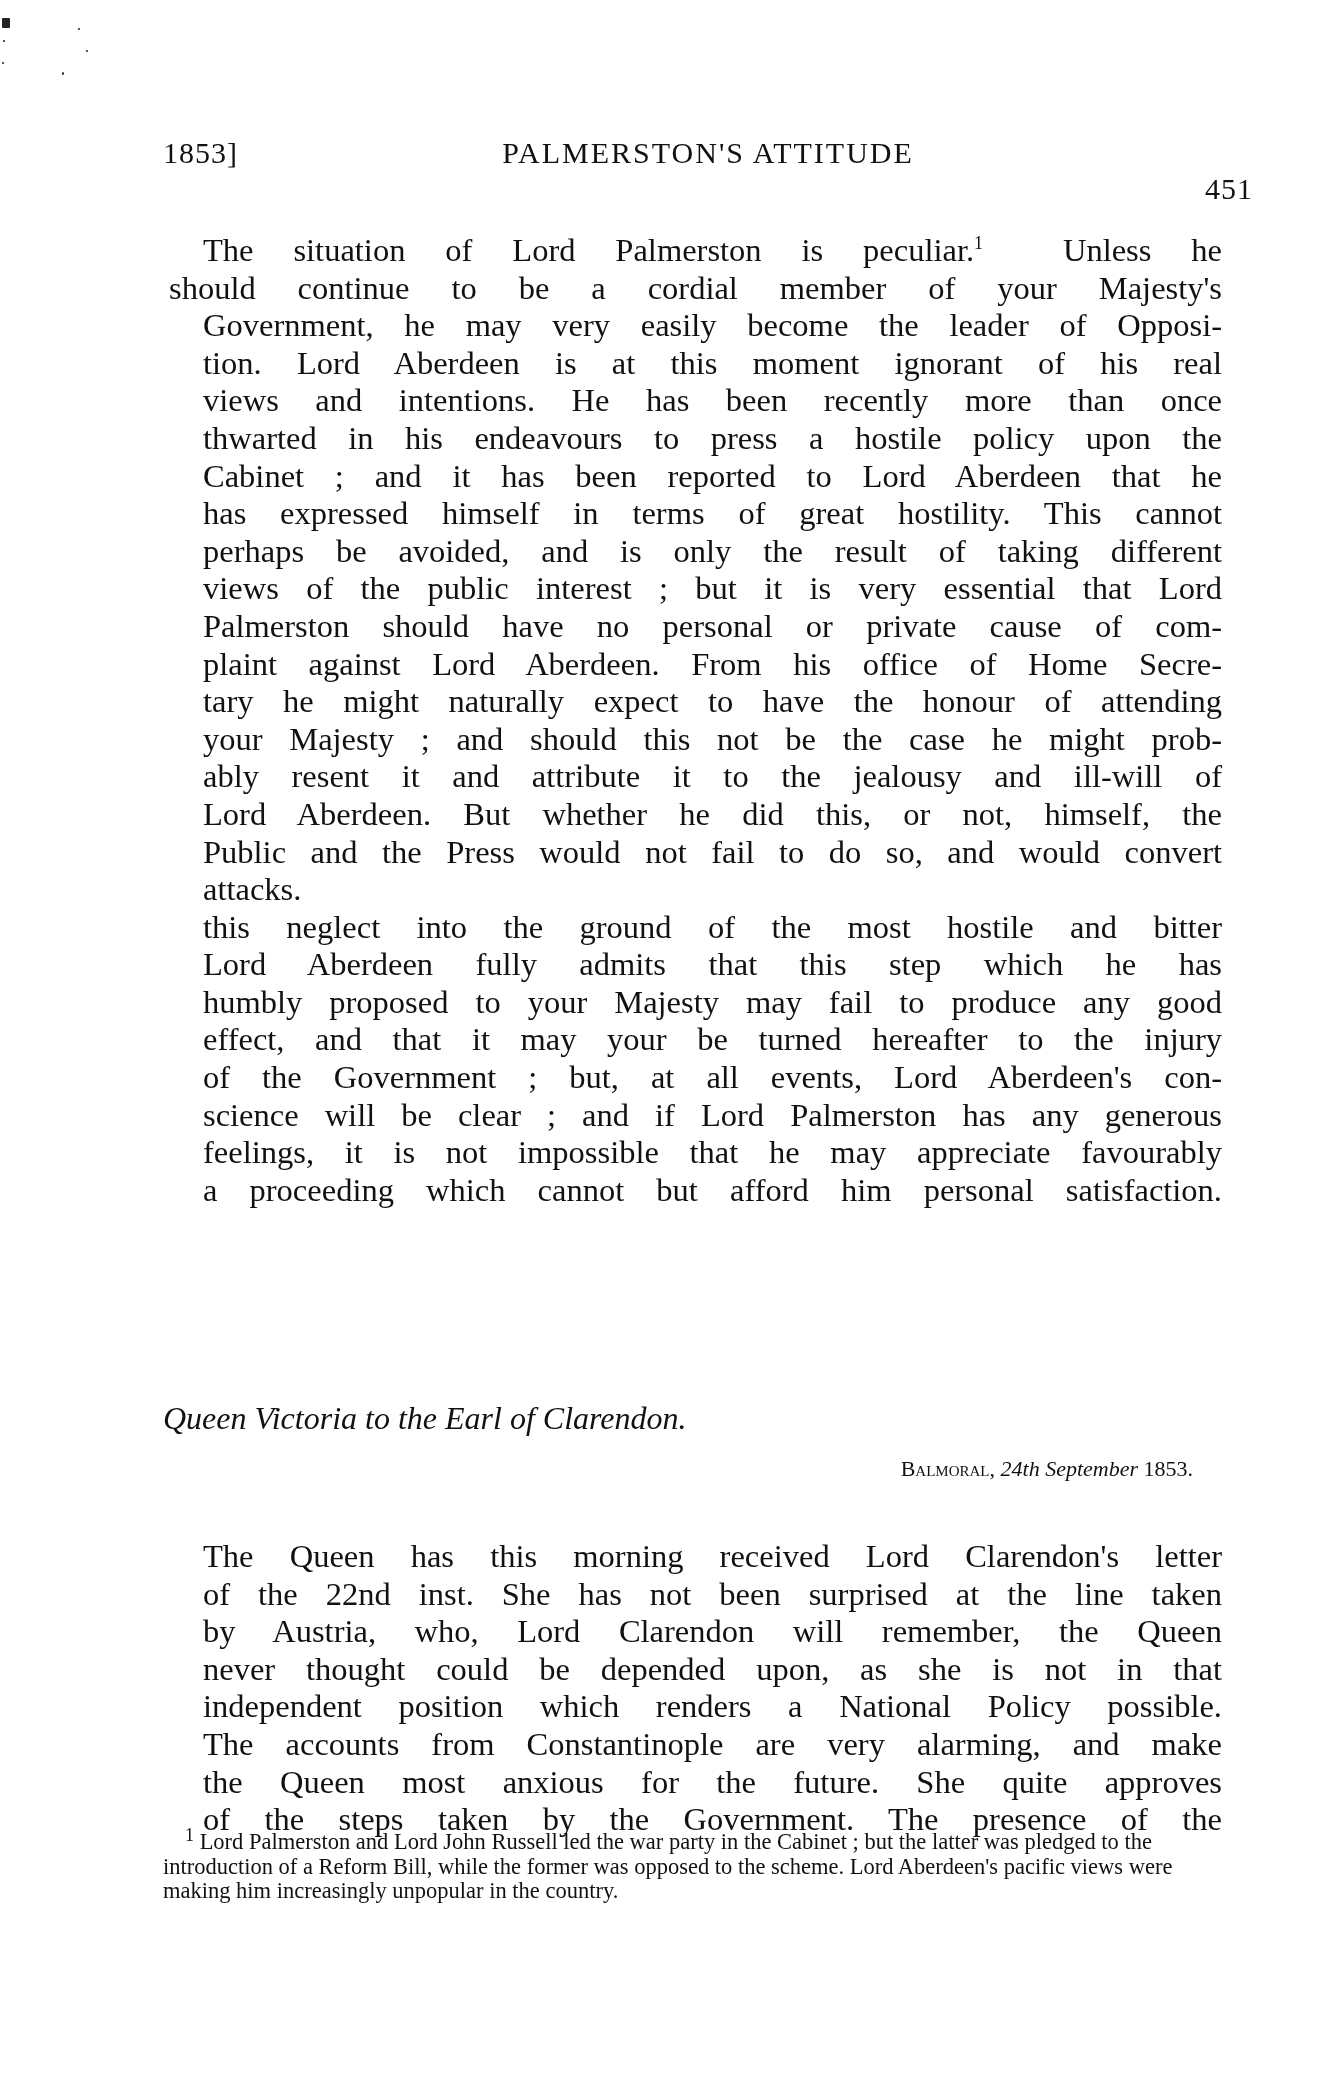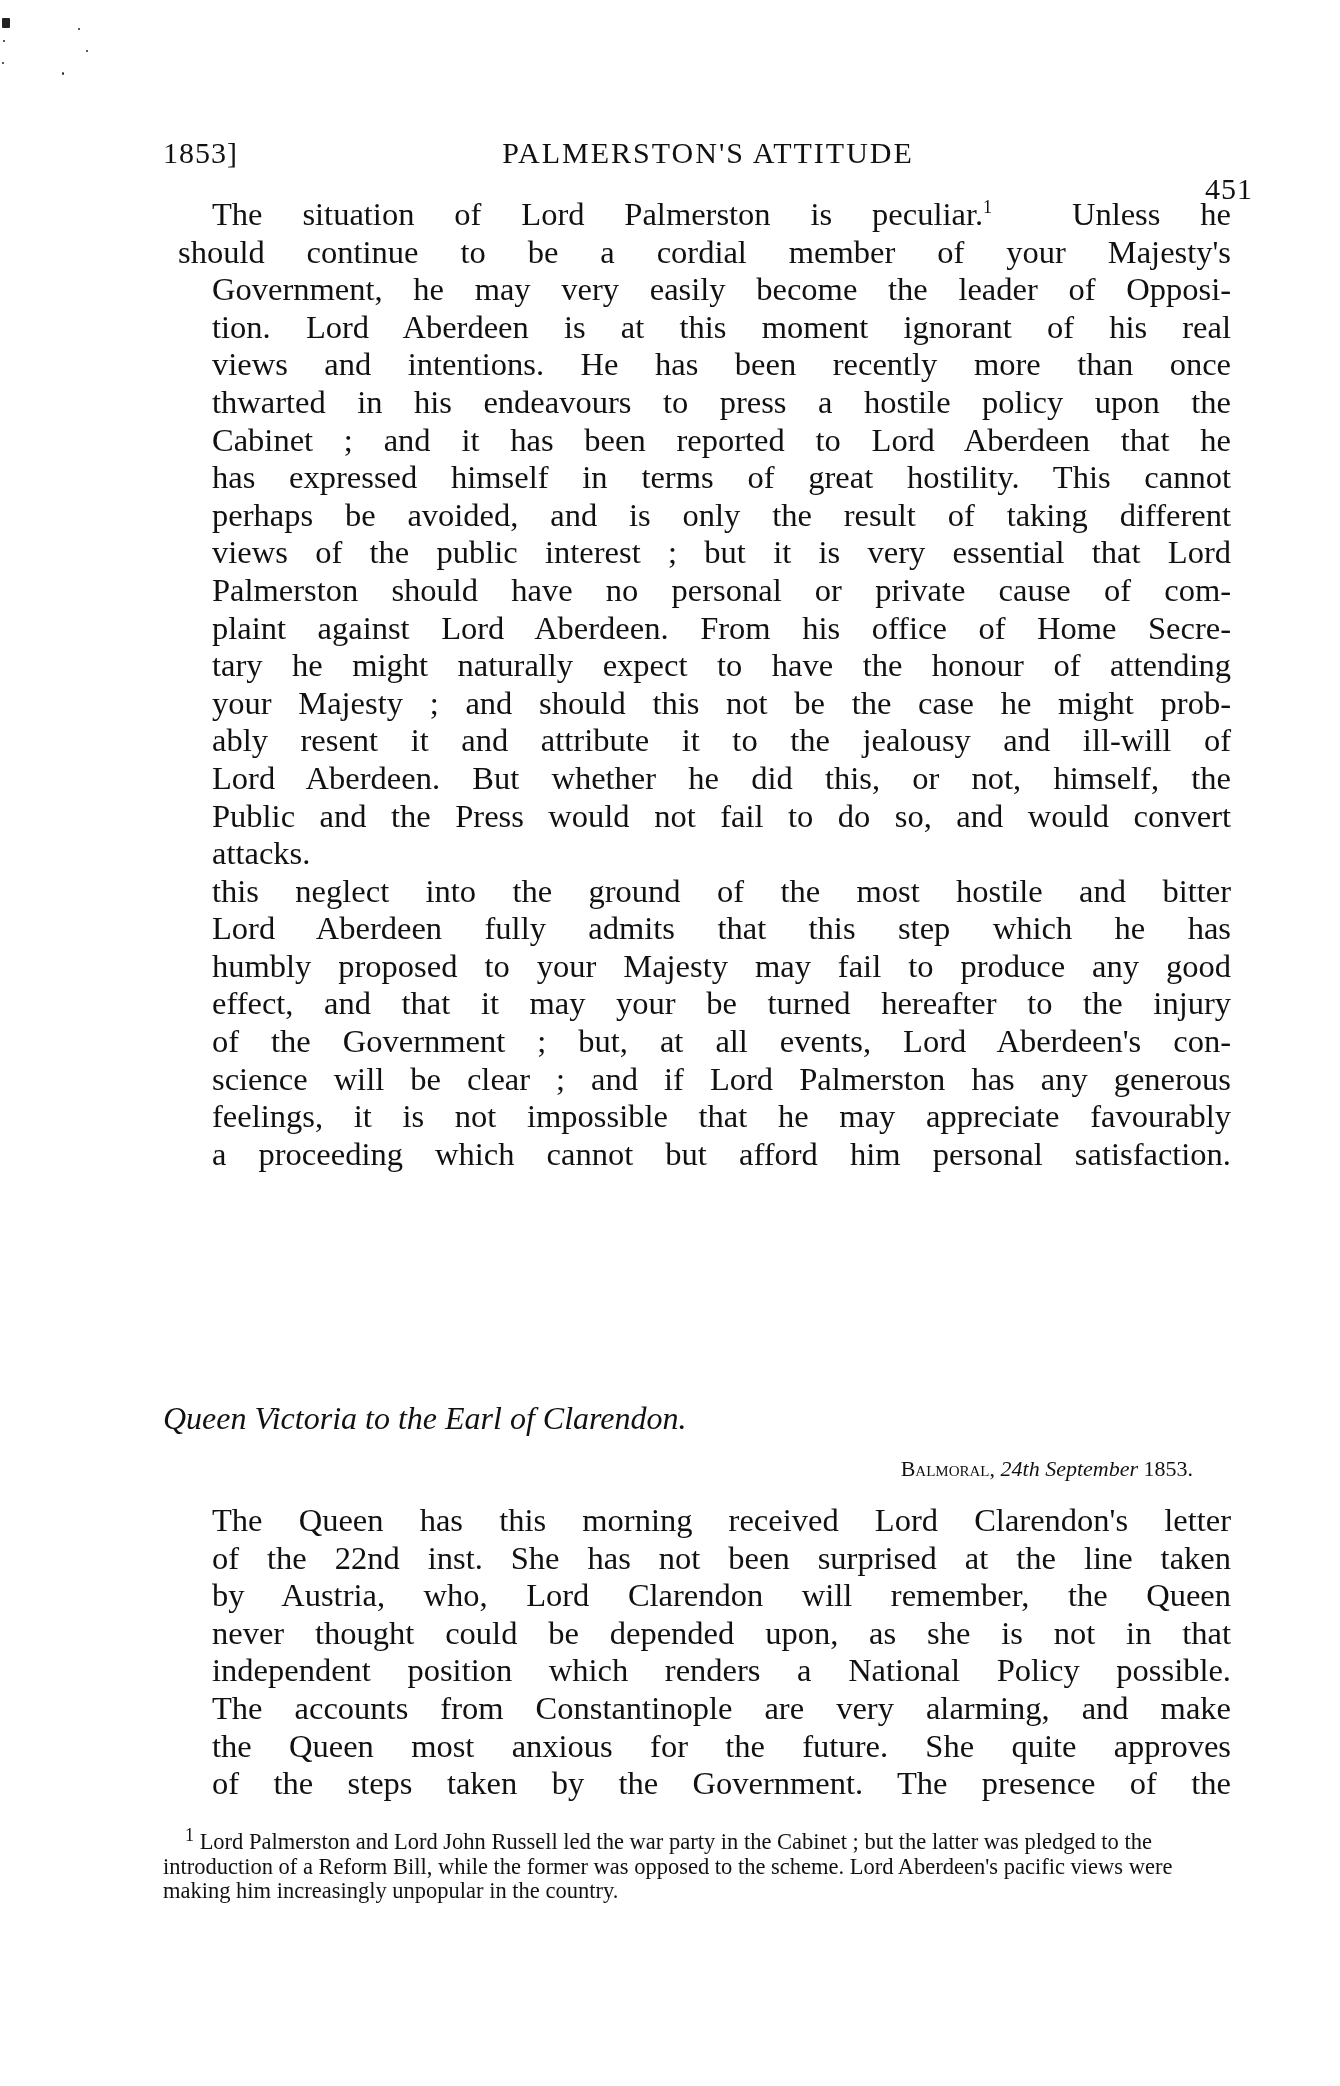--- a/index.html
+++ b/index.html
@@ -5,22 +5,22 @@
   html, body { margin: 0; padding: 0; background: #ffffff; }
   body { width: 1340px; height: 2086px; position: relative; overflow: hidden;
          font-family: "Liberation Serif", "DejaVu Serif", serif; color: #111; }
   .page { position: absolute; left: 0; top: 0; width: 1312px; height: 2086px; }
   .speck { position: absolute; background: #222; border-radius: 50%; }
   .header { position: absolute; top: 136px; left: 163px; width: 1090px; height: 40px;
             font-size: 30px; letter-spacing: 1px; }
   .header .year { position: absolute; left: 0; top: 0; }
   .header .title { position: absolute; left: 0; right: 0; top: 0; text-align: center; letter-spacing: 2px; }
   .header .pnum { position: absolute; right: 0; top: 0; margin-top: 36px; }
-  .body-text { position: absolute; left: 178px; width: 1053px; font-size: 32.5px;
-               line-height: 37.6px; text-align: justify; }
+  .body-text { position: absolute; left: 169px; width: 1053px; font-size: 32.5px;
+               line-height: 37.6px; text-align: justify; margin-top: 36px; }
   .body-text p { margin: 0; text-indent: 34px; }
   .line { display: block; text-align: justify; text-align-last: justify; white-space: nowrap; }
   .line.last { text-align-last: left; }
   .block1 { top: 196px; }
   .letter-heading { position: absolute; top: 1400px; left: 163px; width: 1053px; text-align: left;
                     font-style: italic; font-size: 32px; }
   .dateline { position: absolute; top: 1456px; left: 163px; width: 1030px; text-align: right; font-size: 22px; }
   .dateline .place { font-variant: small-caps; }
   .dateline .date-it { font-style: italic; margin-top: 44px; }
   .block2 { top: 1502px; }

